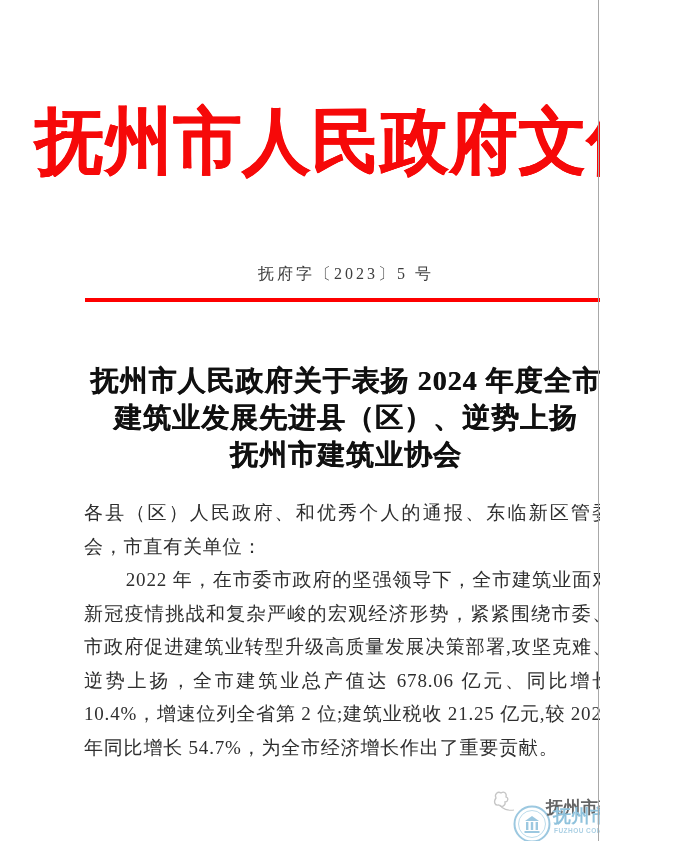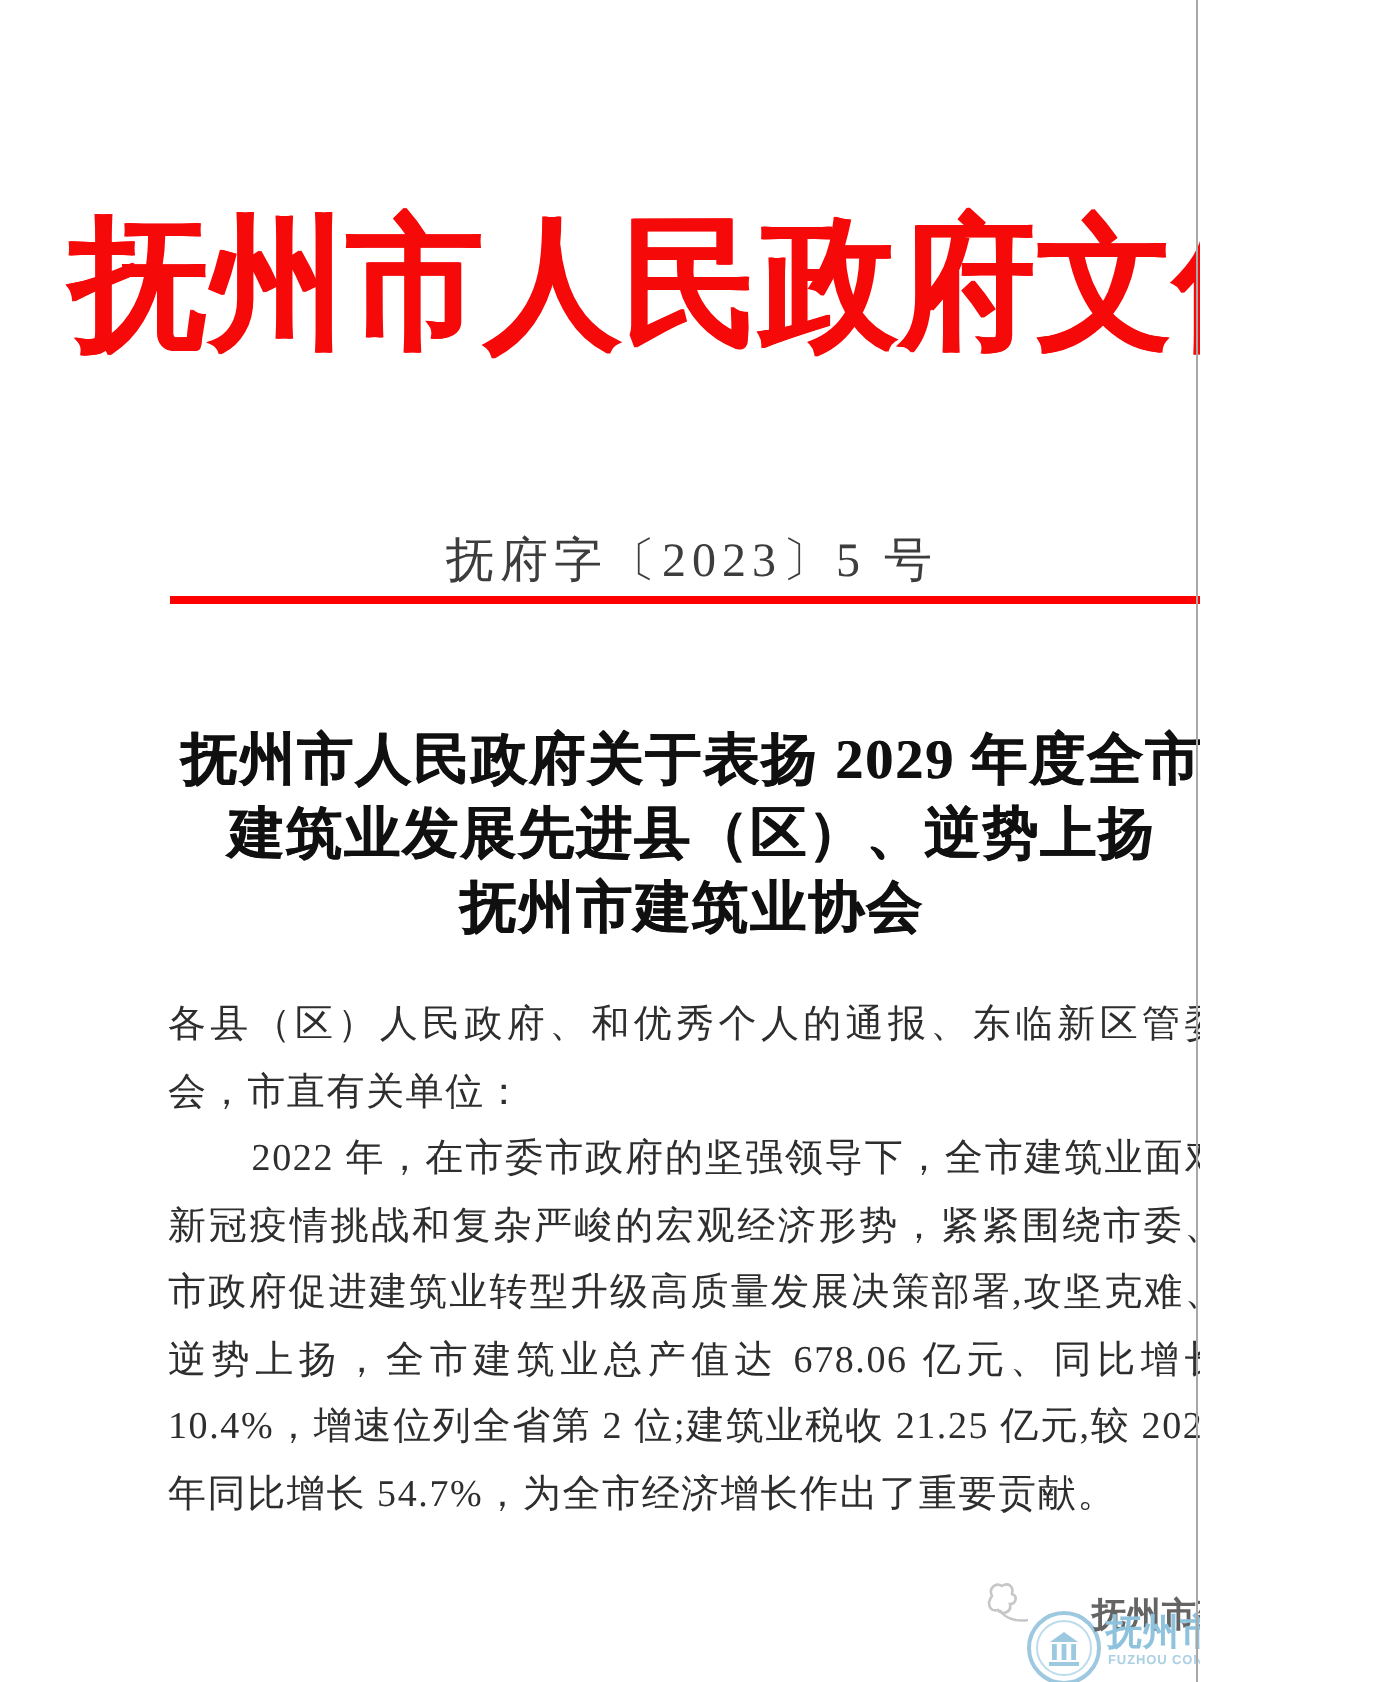--- a/index.html
+++ b/index.html
@@ -40,21 +40,21 @@
     font-family: "Liberation Serif", "DejaVu Serif", serif;
     text-shadow: 0.6px 0 0 #f60909, -0.6px 0 0 #f60909;
     transform: scaleY(1.06);
   }
   .doc-number {
     position: absolute;
     top: 264px;
     left: 0;
     width: 692px;
     text-align: center;
-    font-size: 24px;
+    font-size: 16px;
     color: #3d3d3d;
     letter-spacing: 3px;
     font-family: "Liberation Serif", "DejaVu Serif", serif;
   }
   .red-rule {
     position: absolute;
     top: 298px;
     left: 85px;
     width: 524px;
     height: 4px;
@@ -158,21 +158,21 @@
 
 <div class="page">
 
   <div class="letterhead-title">抚州市人民政府文件</div>
 
   <div class="doc-number">抚府字〔2023〕5 号</div>
 
   <div class="red-rule"></div>
 
   <div class="doc-title">
-    <div>抚州市人民政府关于表扬 2029 年度全市</div>
+    <div>抚州市人民政府关于表扬 2024 年度全市</div>
     <div>建筑业发展先进县（区）、逆势上扬</div>
     <div>抚州市建筑业协会</div>
   </div>
 
   <div class="doc-body">
     <p>各县（区）人民政府、和优秀个人的通报、东临新区管委会，市直有关单位：</p>
     <p class="indent">2022 年，在市委市政府的坚强领导下，全市建筑业面对新冠疫情挑战和复杂严峻的宏观经济形势，紧紧围绕市委、市政府促进建筑业转型升级高质量发展决策部署,攻坚克难、逆势上扬，全市建筑业总产值达 678.06 亿元、同比增长 10.4%，增速位列全省第 2 位;建筑业税收 21.25 亿元,较 2021 年同比增长 54.7%，为全市经济增长作出了重要贡献。</p>
   </div>
 
   <div class="watermark">

